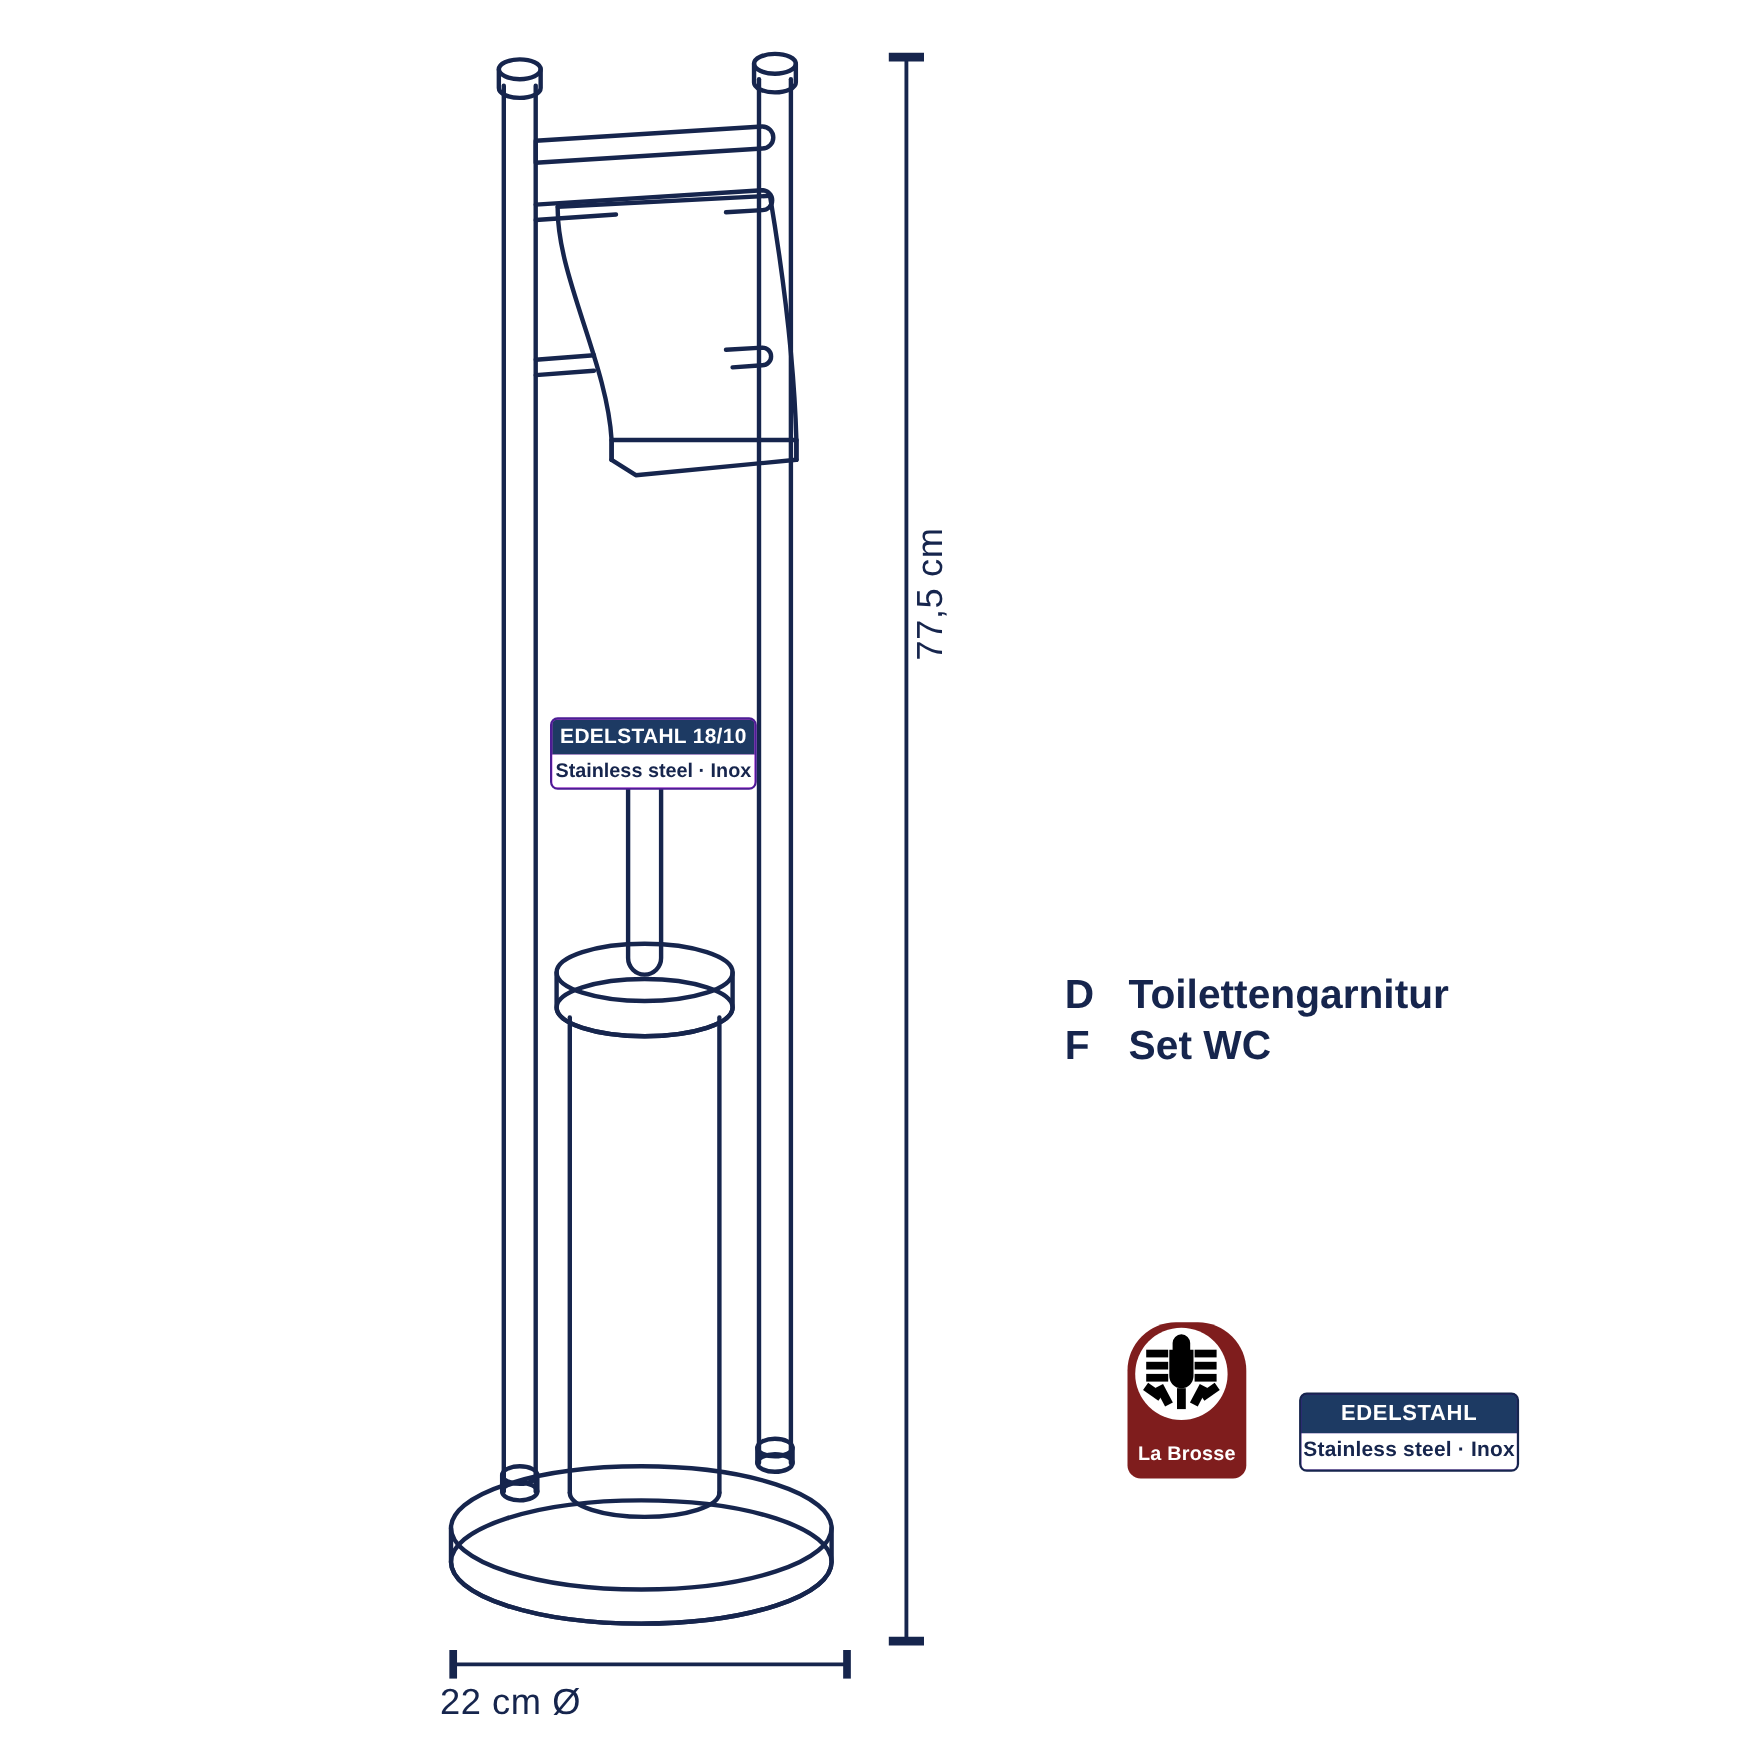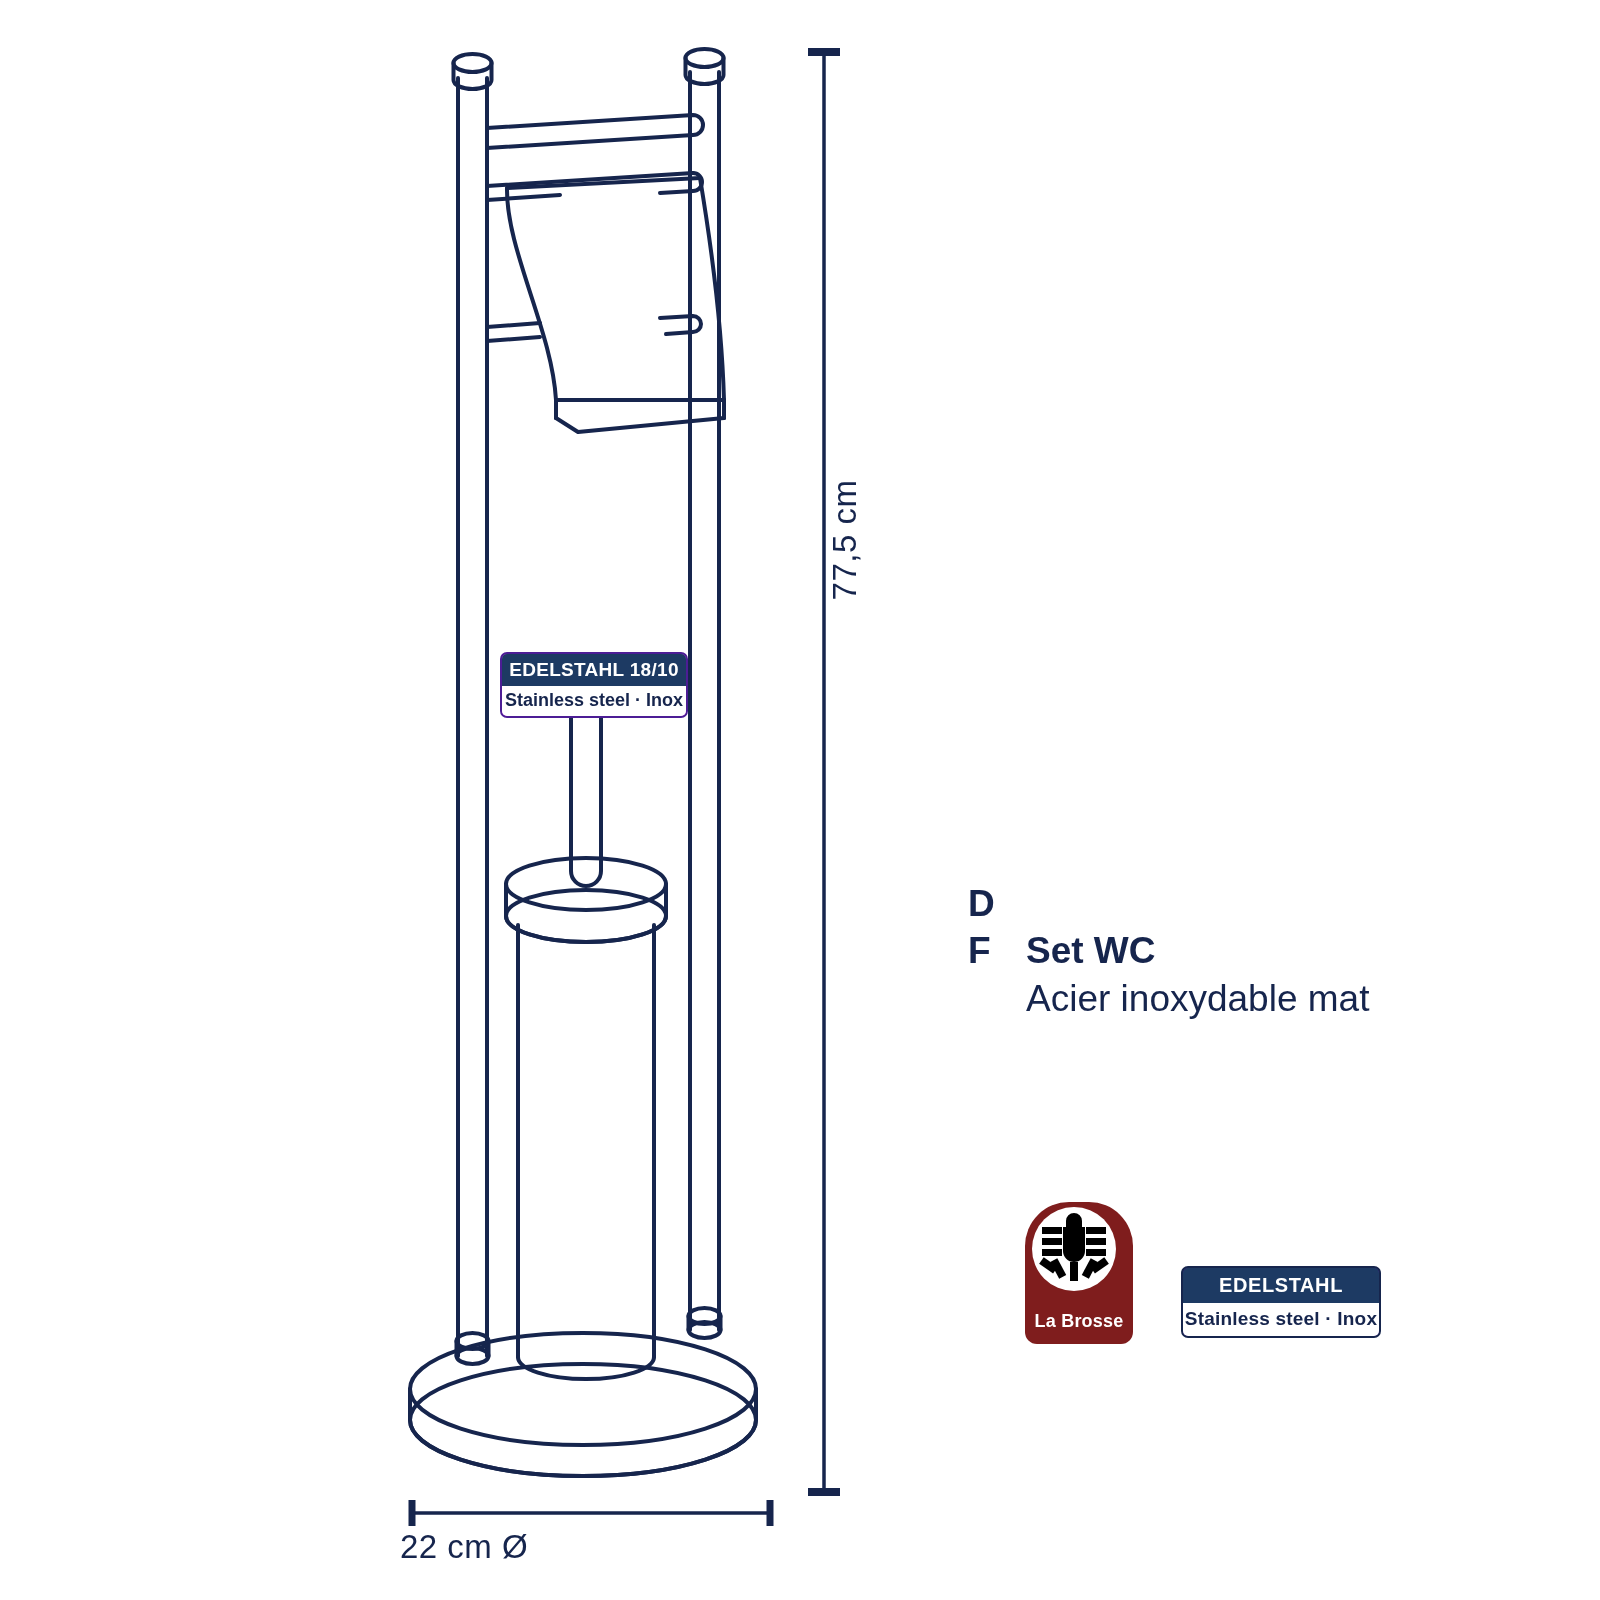--- a/index.html
+++ b/index.html
@@ -292,30 +292,30 @@
 </div>
 
 <div class="dim-label-v">77,5 cm</div>
 <div class="dim-label-h">22 cm Ø</div>
 
 <div id="spec-list">
 
   <div>
     <div class="spec-row">
       <div class="spec-code">D</div>
+      <div class="spec-name">Toilettengarnitur</div>
     </div>
   </div>
 
 
   <div>
     <div class="spec-row">
       <div class="spec-code">F</div>
       <div class="spec-name">Set WC</div>
     </div>
-    <div class="spec-sub">Acier inoxydable mat</div>
   </div>
 
 </div>
 
 <div id="brand-row">
 
   <div id="labrosse-logo">
     <div id="labrosse-disc"></div>
     <svg id="labrosse-brush" viewBox="0 0 84 84" xmlns="http://www.w3.org/2000/svg">
       <g fill="#000000">

